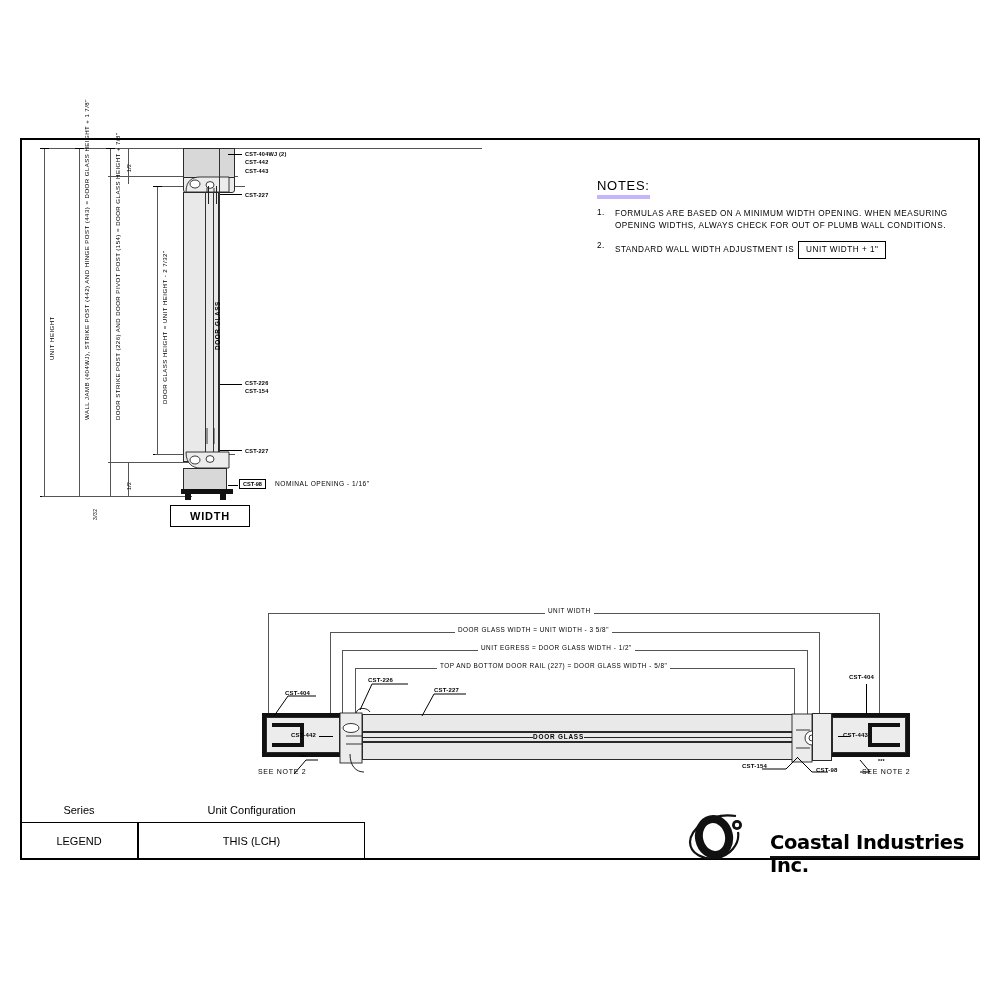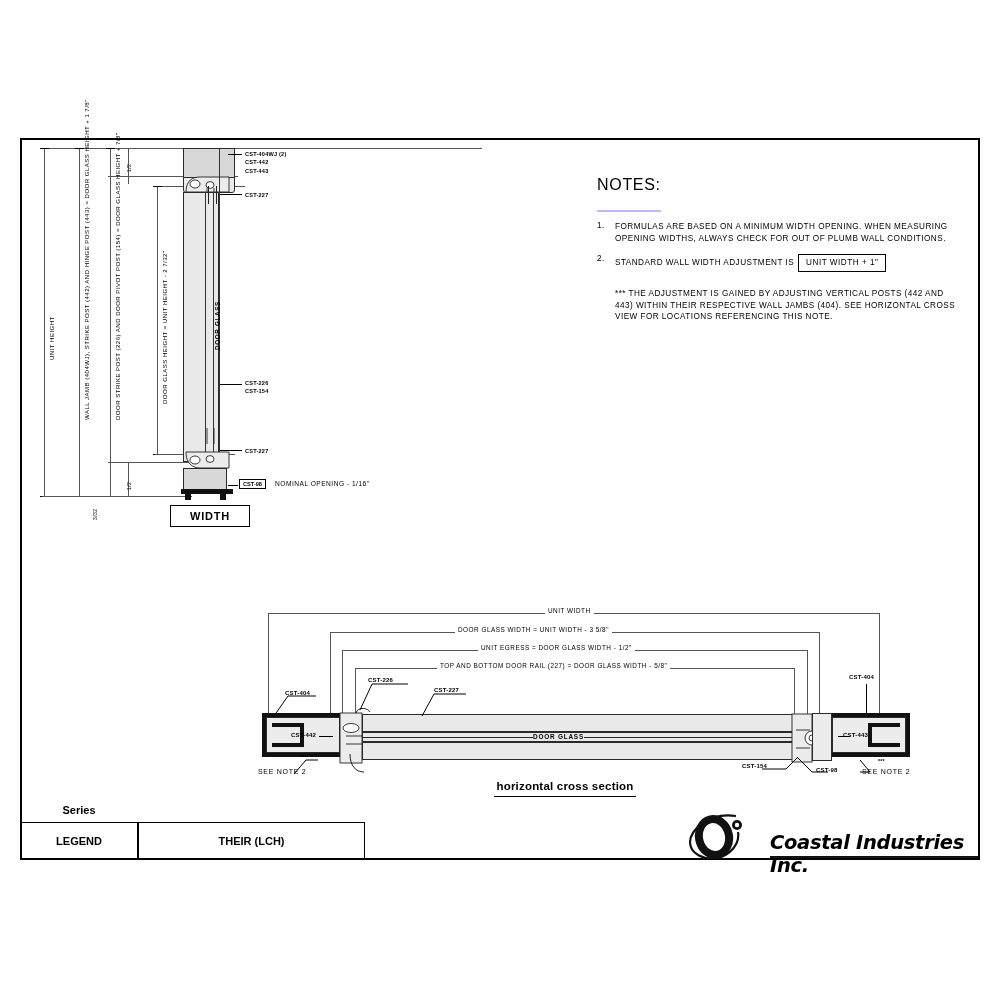--- a/index.html
+++ b/index.html
@@ -8,22 +8,22 @@
 
   
   #sheet{position:absolute;left:20px;top:138px;width:960px;height:722px;
          border:2px solid #000;background:#fff;box-sizing:border-box;}
   .vline{position:absolute;background:#555;width:1px;}
   .hline{position:absolute;background:#555;height:1px;}
   .blk{background:#000;}
 
   
   #notes{position:absolute;left:597px;top:176px;width:360px;}
-  .notes-title{font-size:16px;letter-spacing:.7px;
-      border-bottom:2px solid #c4b5fd;display:inline-block;padding-bottom:16px;}
+  .notes-title{font-size:13px;letter-spacing:.7px;
+      border-bottom:4px solid #c4b5fd;display:inline-block;padding-bottom:2px;}
   .note-row{display:flex;margin-top:9px;font-size:8.2px;letter-spacing:.45px;}
   .note-num{width:18px;flex:0 0 18px;text-align:left;}
   .note-body{flex:1;line-height:1.45;}
   .boxed{border:1px solid #000;padding:2px 7px 2px 7px;display:inline-block;
          font-size:8.2px;letter-spacing:.5px;margin-left:4px;}
   #note-adj{margin-top:16px;font-size:8.2px;letter-spacing:.45px;
             line-height:1.45;margin-left:18px;}
 
   
   #vsec{position:absolute;left:0;top:0;width:470px;height:460px;}
@@ -58,28 +58,28 @@
 
   
   #hsec{position:absolute;left:0;top:0;width:1000px;height:1000px;
         pointer-events:none;}
   #hsec *{pointer-events:auto;}
 
   .hdim{position:absolute;font-size:6.4px;letter-spacing:.5px;white-space:nowrap;
         background:#fff;padding:0 3px;}
 
   
-  #titleblock{position:absolute;left:20px;top:798px;width:345px;height:62px;font-weight:bold;}
+  #titleblock{position:absolute;left:20px;top:798px;width:345px;height:62px;}
   .tb-cell{position:absolute;box-sizing:border-box;display:flex;
            align-items:center;justify-content:center;font-size:11px;}
   .tb-head{font-size:11px;}
 
   #logo{position:absolute;left:688px;top:812px;width:292px;height:48px;}
   .logo-text{position:absolute;left:82px;top:19px;font-size:19.5px;font-weight:bold;
-             letter-spacing:-.3px;font-family:"DejaVu Sans",sans-serif;font-style:italic;}
+             letter-spacing:-.3px;font-family:"DejaVu Sans",sans-serif;}
 </style>
 </head>
 <body>
 
 <div id="sheet"></div>
 
 <div id="notes">
   <div class="notes-title">NOTES:</div>
 
   <div class="note-row">
@@ -90,23 +90,20 @@
   </div>
 
   <div class="note-row">
     <div class="note-num">2.</div>
     <div class="note-body" style="display:flex;align-items:center;">
       <span>STANDARD WALL WIDTH ADJUSTMENT IS</span>
       <span class="boxed">UNIT WIDTH + 1"</span>
     </div>
   </div>
 
-  <div id="note-adj">*** THE ADJUSTMENT IS GAINED BY ADJUSTING VERTICAL POSTS
-(442 AND 443) WITHIN THEIR RESPECTIVE WALL JAMBS (404).
-SEE HORIZONTAL CROSS VIEW FOR LOCATIONS REFERENCING THIS NOTE.</div>
 </div>
 
 <div id="vsec">
 
   <div class="hline" style="left:42px;top:148px;width:440px;"></div>
   <div class="hline" style="left:108px;top:176px;width:130px;"></div>
   <div class="hline" style="left:155px;top:186px;width:90px;"></div>
 
   <div class="vline" style="left:44px;top:148px;height:348px;"></div>
   <div class="vline" style="left:79px;top:148px;height:348px;"></div>
@@ -297,30 +294,28 @@
 
   <div class="leaderv" style="left:866px;top:684px;height:30px;"></div>
   <div class="callout" style="left:849px;top:673px;font-size:6px;">CST-404</div>
 
   <svg style="position:absolute;left:856px;top:756px;" width="28" height="20">
     <path d="M4,4 L14,16 L4,16" stroke="#000" stroke-width="1" fill="none"></path>
   </svg>
   <div class="callout" style="left:878px;top:757px;font-size:5.4px;">***</div>
   <div class="dimh" style="left:862px;top:768px;font-size:7px;letter-spacing:.7px;">SEE NOTE 2</div>
 
-  <div class="sectitle" style="left:400px;top:779px;width:330px;">
-    <span class="uline">horizontal cross section</span>
-  </div>
 </div>
 
 <div id="titleblock">
   <div class="tb-cell tb-head" style="left:0;top:0;width:118px;height:24px;">Series</div>
+  <div class="tb-cell tb-head" style="left:118px;top:0;width:227px;height:24px;">Unit Configuration</div>
 
   <div class="tb-cell" style="left:0;top:24px;width:118px;height:38px;border:1.6px solid #000;border-right:0.8px solid #000;text-align:center;">LEGEND</div>
-  <div class="tb-cell" style="left:118px;top:24px;width:227px;height:38px;border:1.6px solid #000;">THEIR (LCH)</div>
+  <div class="tb-cell" style="left:118px;top:24px;width:227px;height:38px;border:1.6px solid #000;">THIS (LCH)</div>
 </div>
 
 <div id="logo">
   <svg width="80" height="48">
     <path d="M48,4 C20,0 2,18 2,30 C2,42 16,48 28,46 C42,44 52,32 50,20" fill="none" stroke="#111" stroke-width="2.2"></path>
     <ellipse cx="26" cy="25" rx="15" ry="18" fill="none" stroke="#111" stroke-width="8" transform="rotate(-12 26 25)"></ellipse>
     <circle cx="49" cy="13" r="5" fill="#111"></circle>
     <circle cx="49" cy="13" r="2.2" fill="#fff"></circle>
     <circle cx="31" cy="45" r="2.6" fill="#111"></circle>
   </svg>

